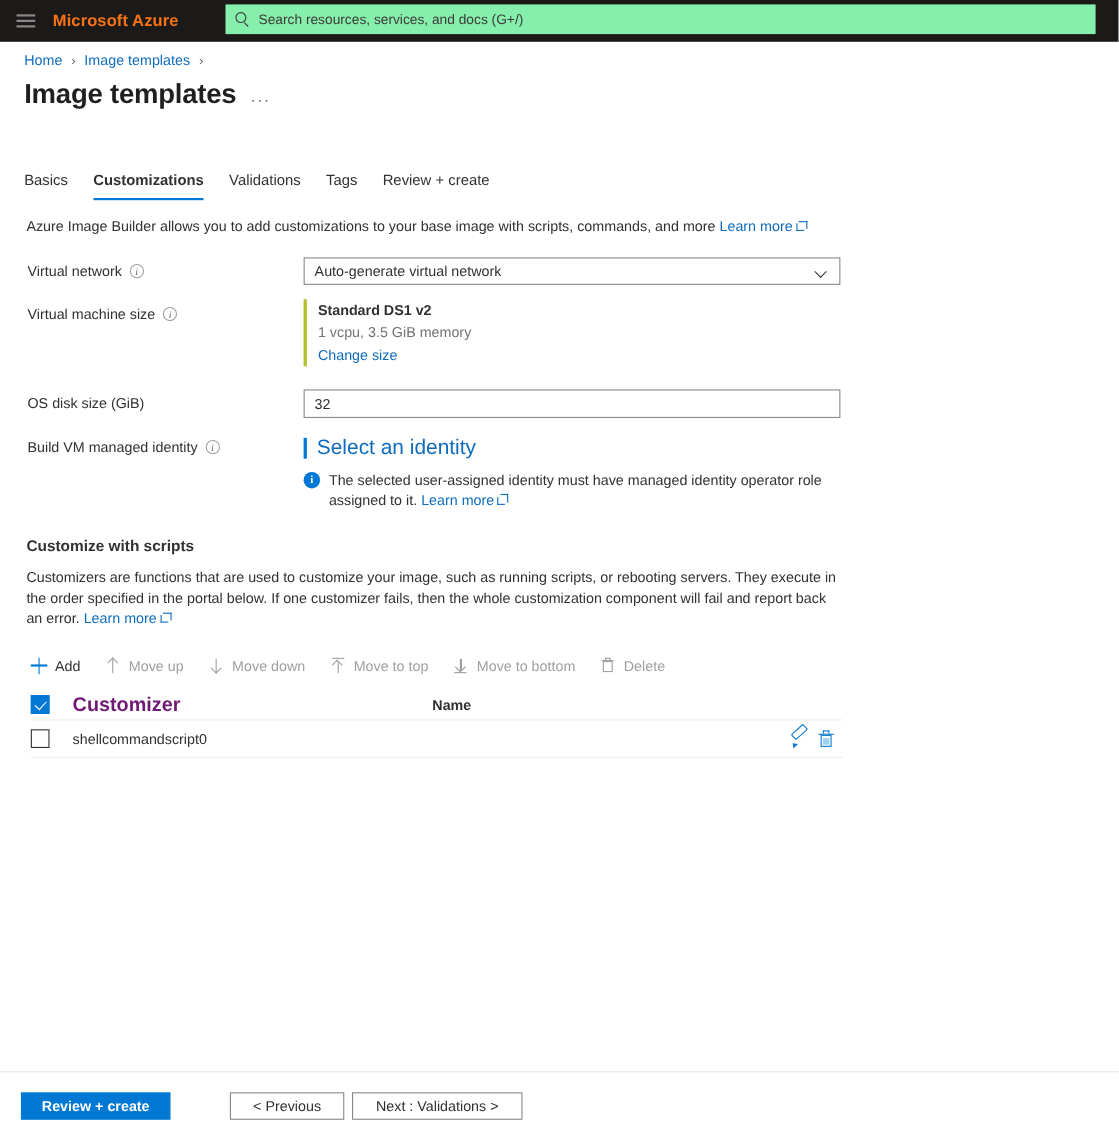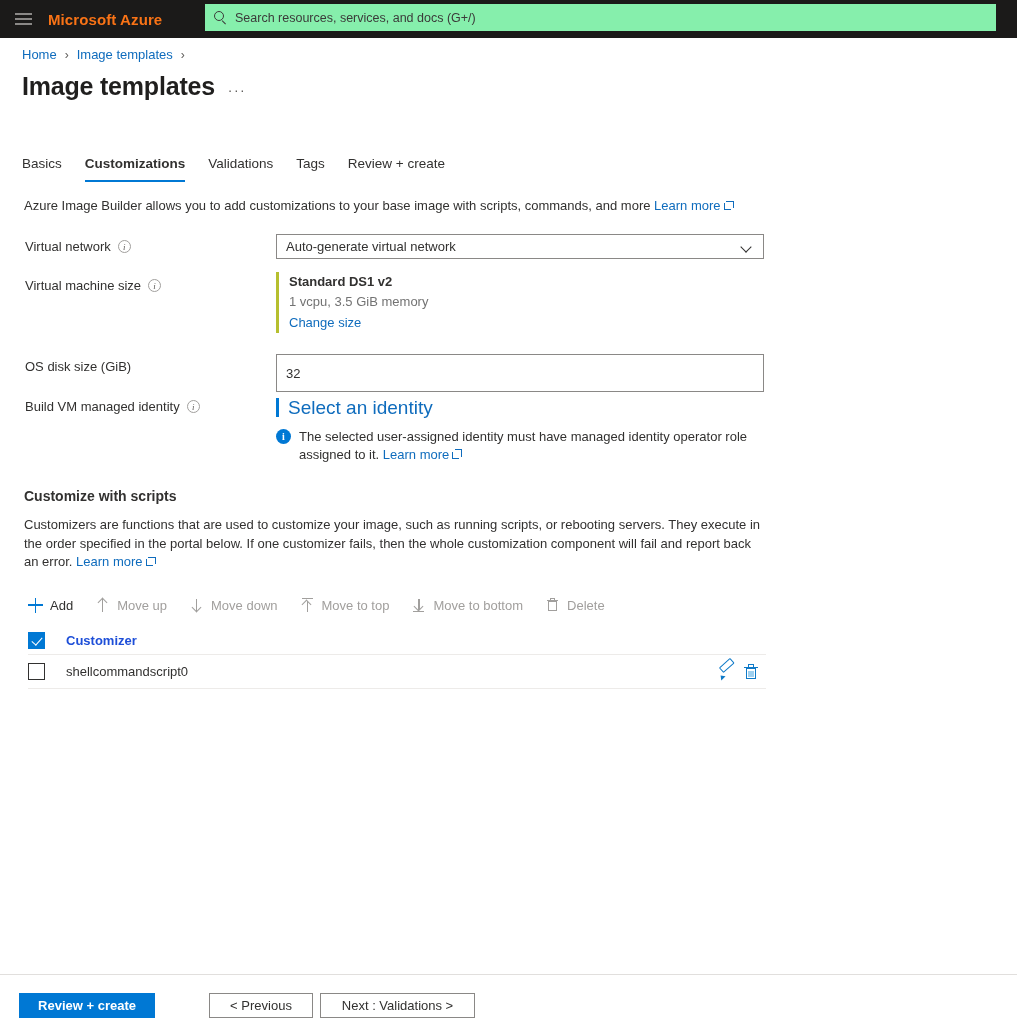--- a/index.html
+++ b/index.html
@@ -276,21 +276,21 @@
     color: #0f6cbd;
     line-height: 21px;
     cursor: pointer;
     white-space: nowrap;
   }
 
   
   .textinput {
     position: absolute;
     left: 276px; top: 354px;
-    width: 488px; height: 38px;
+    width: 488px; height: 26px;
     border: 1px solid #8a8886;
     background: #ffffff;
     font-family: "Liberation Sans", sans-serif;
     font-size: 13px;
     color: #323130;
     padding: 0 9px;
   }
 
   
   .identity-block {
@@ -486,22 +486,22 @@
     position: absolute;
     left: 5px; top: 2.4px;
     width: 5px; height: 9px;
     border-right: 1.8px solid #ffffff;
     border-bottom: 1.8px solid #ffffff;
     transform: rotate(42deg);
   }
   .col-customizer {
     width: 327px;
     flex: none;
-    font-size: 13px;
-    color: #1d4ed8;
+    font-size: 18px;
+    color: #701a75;
     white-space: nowrap;
   }
   .col-name {
     flex: 1;
     font-size: 13px;
     color: #323130;
     white-space: nowrap;
   }
   .tbl-head .col-customizer,
   .tbl-head .col-name {
@@ -737,20 +737,21 @@
     <span>Delete</span>
   </div>
 </div>
 
 <div class="tbl">
   <div class="tbl-head">
     <div class="cell-check">
       <span class="cb checked"></span>
     </div>
     <div class="col-customizer">Customizer</div>
+    <div class="col-name">Name</div>
   </div>
   <div class="tbl-row">
     <div class="cell-check">
       <span class="cb"></span>
     </div>
     <div class="col-name">shellcommandscript0</div>
     <div class="row-actions">
       <span class="ico-pencil"></span>
       <span class="ico-trash-b">
           <span class="thandle2"></span>

